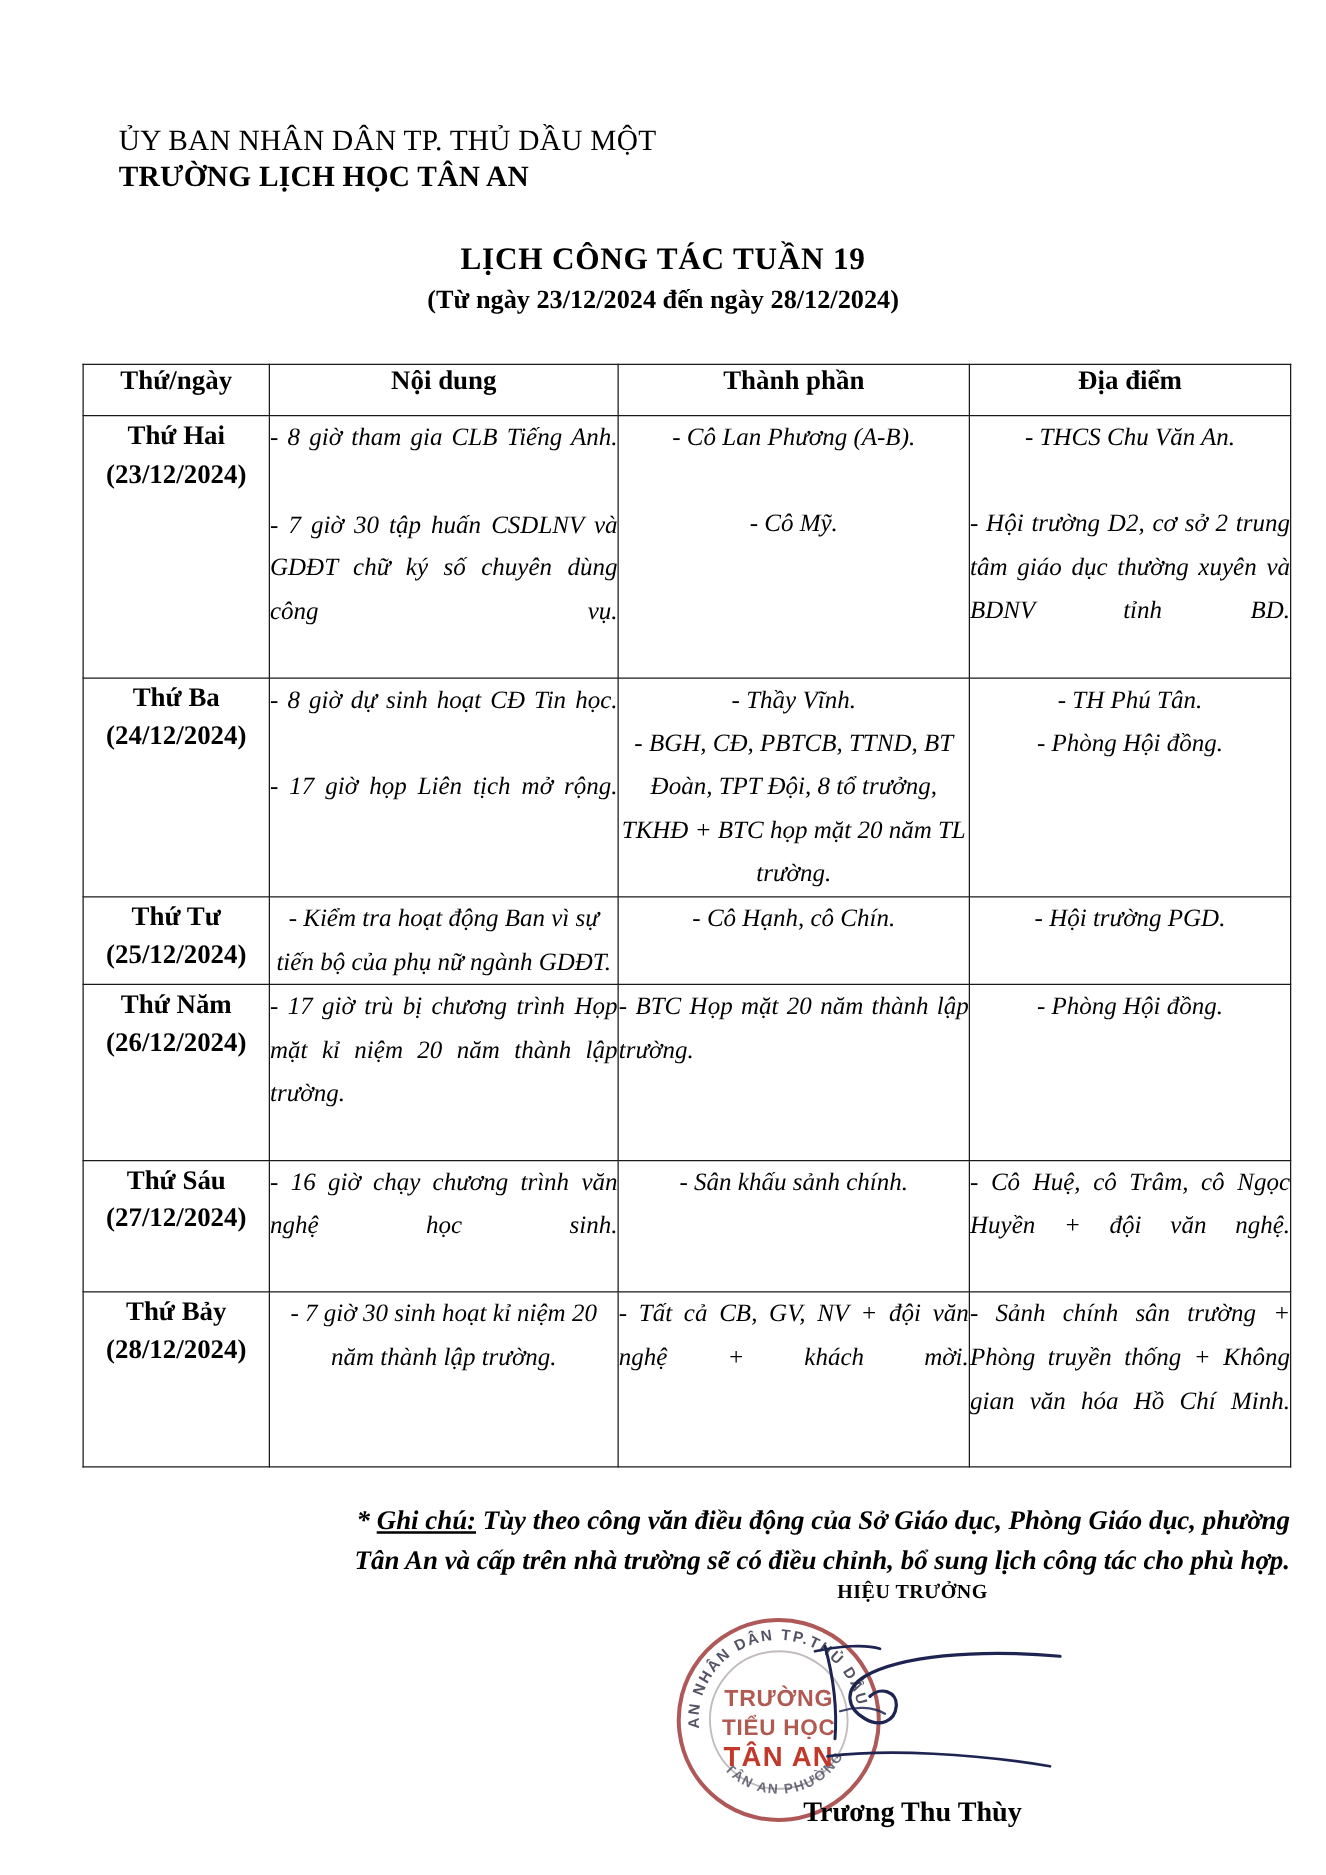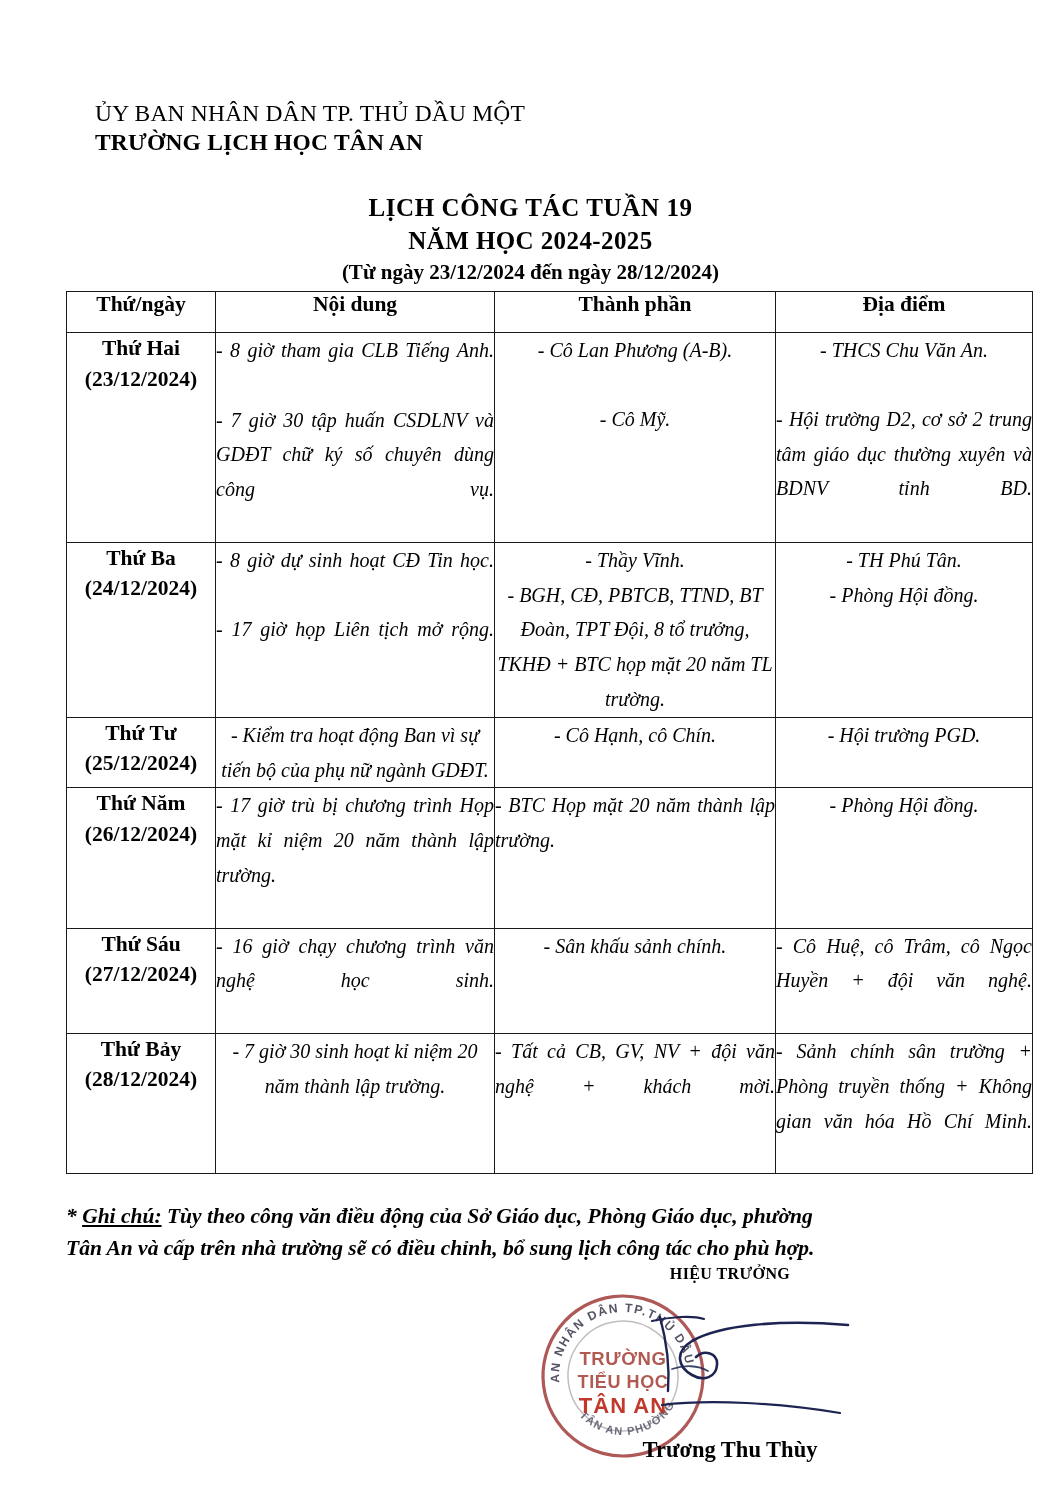--- a/index.html
+++ b/index.html
@@ -144,21 +144,21 @@
   
   .note {
     position: absolute;
     left: 66px;
     top: 1198px;
     width: 966px;
     font-size: 21.5px;
     font-weight: bold;
     font-style: italic;
     line-height: 1.48;
-    text-align: left;
+    text-align: right;
   }
   .note .note-label {
     text-decoration: underline;
   }
   .note .note-l1 { display: block; }
   .note .note-l2 { display: block; }
 
   
   .sig-block {
     position: absolute;
@@ -209,21 +209,20 @@
 
 <div class="page">
 
   <div class="org-header">
     <div class="org-line-1">ỦY BAN NHÂN DÂN TP. THỦ DẦU MỘT</div>
     <div class="org-line-2">TRƯỜNG LỊCH HỌC TÂN AN</div>
   </div>
 
   <div class="title-block">
     <div class="title-main">LỊCH CÔNG TÁC TUẦN 19</div>
-    <div class="title-year">NĂM HỌC 2024-2025</div>
     <div class="title-range">(Từ ngày 23/12/2024 đến ngày 28/12/2024)</div>
   </div>
 
   <div class="schedule-wrap">
     <table class="schedule">
       <colgroup>
         <col class="c-day">
           <col class="c-cont">
           <col class="c-who">
           <col class="c-place">

